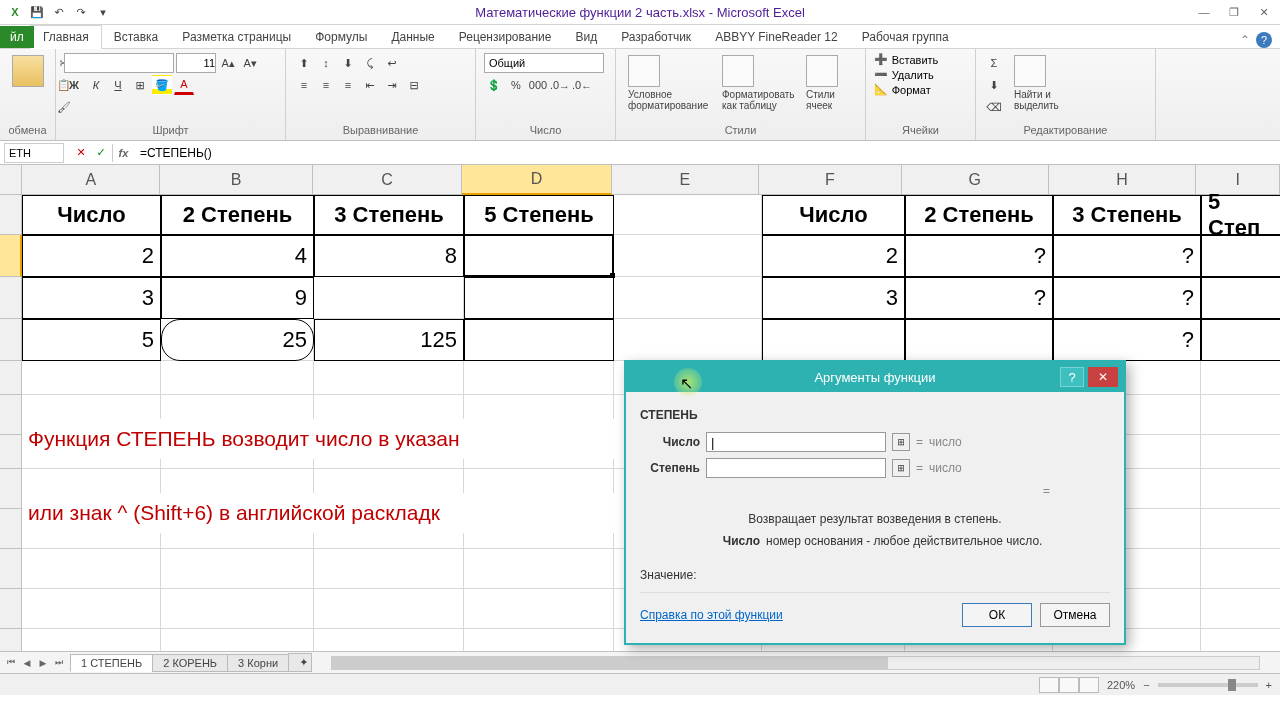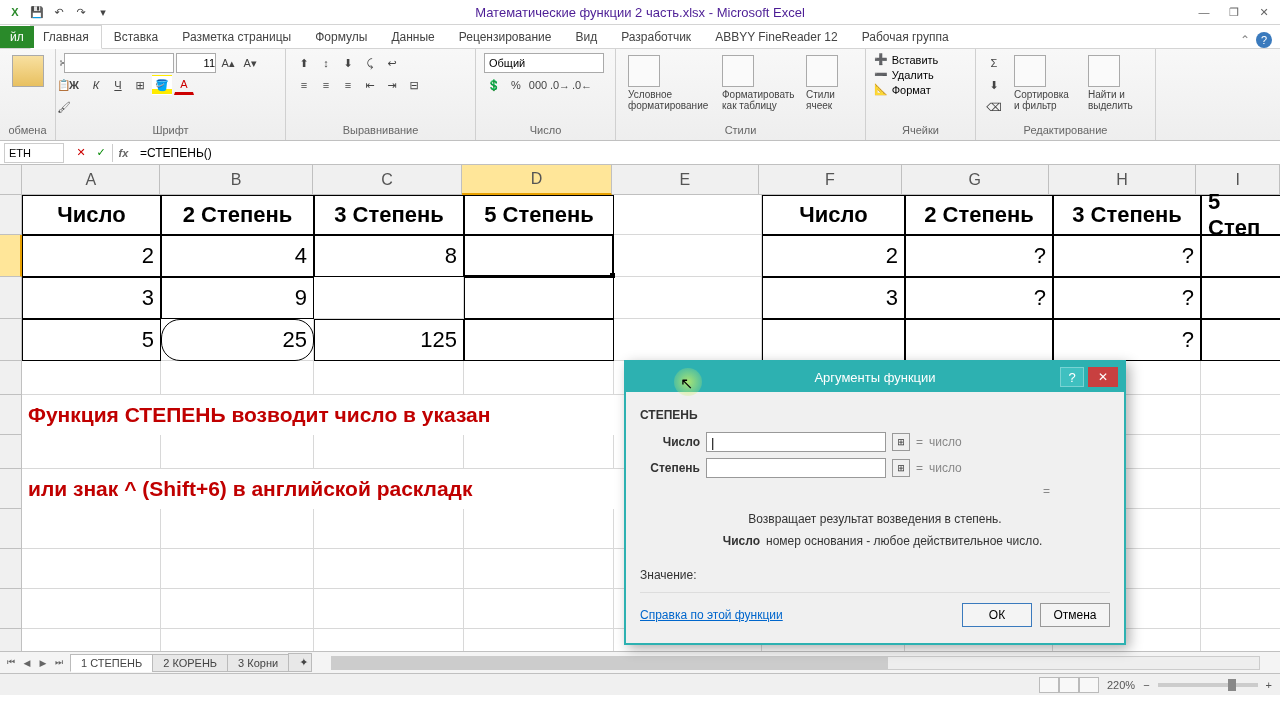--- a/index.html
+++ b/index.html
@@ -52,21 +52,21 @@
 .col-h { background: #f0f0f0; border-right: 1px solid #c0c0c0; border-bottom: 1px solid #c0c0c0; display: flex; align-items: center; justify-content: center; font-size: 16px; color: #555; }
 .col-h.sel { background: #ffe699; border-bottom: 2px solid #e8a000; }
 .row-headers { position: absolute; left: 0; top: 30px; width: 22px; }
 .row-h { background: #f0f0f0; border-right: 1px solid #c0c0c0; border-bottom: 1px solid #c0c0c0; display: flex; align-items: center; justify-content: center; font-size: 13px; color: #555; }
 .row-h.sel { background: #ffe699; border-right: 2px solid #e8a000; }
 .cells { position: absolute; left: 22px; top: 30px; right: 0; bottom: 0; }
 .cell { position: absolute; border-right: 1px solid #d8d8d8; border-bottom: 1px solid #d8d8d8; padding: 2px 6px; display: flex; align-items: center; font-size: 22px; background: #fff; }
 .cell.bh { font-weight: bold; justify-content: center; border: 1px solid #000; }
 .cell.bd { border: 1px solid #000; justify-content: flex-end; }
 .cell.bd-left { border: 1px solid #000; justify-content: flex-start; }
-.cell.red { color: #c00000; font-weight: bold; font-size: 21px; justify-content: flex-start; border: none; }
+.cell.red { color: #c00000; font-weight: normal; font-size: 21px; justify-content: flex-start; border: none; margin-top: 24px; }
 .active-cell { position: absolute; border: 2px solid #000; pointer-events: none; background: #fff; }
 .active-cell::after { content: ''; position: absolute; right: -3px; bottom: -3px; width: 5px; height: 5px; background: #000; }
 
 
 .sheet-tabs { height: 22px; border-top: 1px solid #c0c0c0; display: flex; align-items: center; background: #f4f4f4; }
 .sheet-nav { display: flex; gap: 2px; padding: 0 4px; }
 .sheet-nav-btn { width: 14px; height: 14px; display: flex; align-items: center; justify-content: center; font-size: 9px; color: #666; }
 .sheet-tab { padding: 2px 10px; background: #e8e8e8; border: 1px solid #bbb; font-size: 11px; color: #444; margin-right: -1px; }
 .sheet-tab.active { background: #fff; border-bottom-color: #fff; }
 .hscroll { flex: 1; margin: 0 20px; height: 14px; background: #eee; border: 1px solid #ccc; position: relative; }
@@ -243,24 +243,20 @@
     </div>
     <div class="ribbon-group-label">Ячейки</div>
   </div>
   <div class="ribbon-group" style="width:180px">
     <div class="ribbon-group-content">
       <div style="display:flex;flex-direction:column;gap:2px">
         <div class="sm-btn">Σ</div>
         <div class="sm-btn">⬇</div>
         <div class="sm-btn">⌫</div>
       </div>
-      <div class="ribbon-btn">
-          <div class="ribbon-icon ribbon-icon-lg"></div>
-          <span style="font-size:10px;width:60px">Сортировка и фильтр</span>
-        </div>
       <div class="ribbon-btn">
           <div class="ribbon-icon ribbon-icon-lg"></div>
           <span style="font-size:10px;width:50px">Найти и выделить</span>
         </div>
     </div>
     <div class="ribbon-group-label">Редактирование</div>
   </div>
 </div>
 
 <div class="formula-bar">

